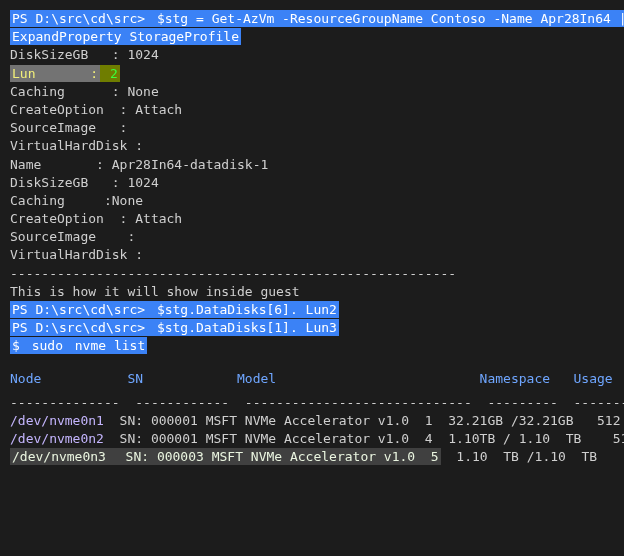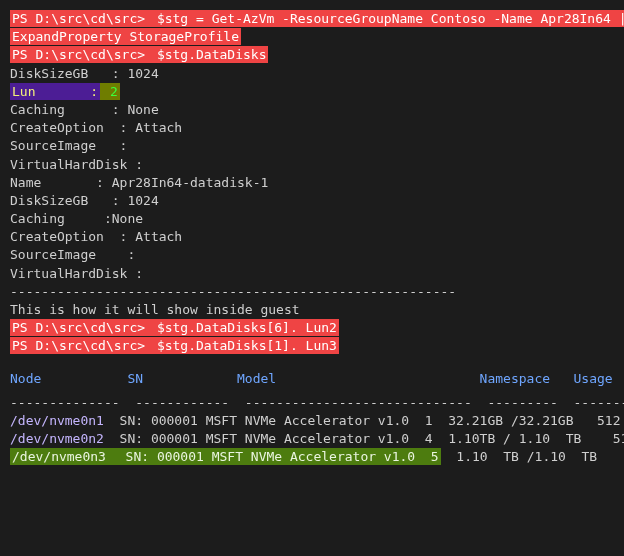--- a/index.html
+++ b/index.html
@@ -1,63 +1,63 @@
 <!DOCTYPE html>
 <html><head>
 <meta charset="utf-8">
 <style>
   html,body{margin:0;padding:0;background:#1c1c1c;color:#ddd;font-family:Consolas,Menlo,monospace;font-size:13px;line-height:1.4}
   .wrap{width:624px;height:556px;box-sizing:border-box;padding:10px 0 0 10px;background:#1c1c1c;overflow:hidden}
-  .hl-teal{background:#ef4444;color:#fff}
-  .hl-olive{background:#4c1d95;color:#f2f07a}
+  .hl-teal{background:#3b82f6;color:#fff}
+  .hl-olive{background:#737373;color:#f2f07a}
   .hl-oliveg{background:#6f7d00;color:#3bff3b}
-  .hl-greenrow{background:#4d7c0f;color:#eaf5e0}
+  .hl-greenrow{background:#404040;color:#eaf5e0}
   .blue{color:#6fa6ff}
   .dim{color:#cfcfcf}
   .line{white-space:pre}
   .pad{padding:1px 2px}
   .tbl{margin-top:6px}
   .hdr, .dashes, .entry{white-space:pre}
   .devcell{color:#c4b5fd}
 </style>
 </head>
 <body>
 
 <div class="wrap">
 
   <div class="line"><span class="hl-teal pad">PS D:\src\cd\src&gt;</span><span class="hl-teal pad"> $stg = Get-AzVm -ResourceGroupName Contoso -Name Apr28In64 | select -</span></div>
   <div class="line"><span class="hl-teal pad">ExpandProperty StorageProfile</span></div>
-  <div class="line"><span class="hl-teal pad">PS D:\src\cd\src&gt;</span><span class="hl-teal pad"> $stg.DataDisks</span></div>
 
   <div class="line dim">DiskSizeGB   : 1024</div>
   <div class="line"><span class="hl-olive pad">Lun       :</span><span class="hl-oliveg pad"> 2</span></div>
   <div class="line dim">Caching      : None</div>
   <div class="line dim">CreateOption  : Attach</div>
   <div class="line dim">SourceImage   :</div>
   <div class="line dim">VirtualHardDisk :</div>
 
   <div class="line dim">Name       : Apr28In64-datadisk-1</div>
   <div class="line dim">DiskSizeGB   : 1024</div>
   <div class="line dim">Caching     :None</div>
   <div class="line dim">CreateOption  : Attach</div>
   <div class="line dim">SourceImage    :</div>
   <div class="line dim">VirtualHardDisk :</div>
 
   <div class="line dim">---------------------------------------------------------</div>
   <div class="line dim">This is how it will show inside guest</div>
 
   <div class="line"><span class="hl-teal pad">PS D:\src\cd\src&gt;</span><span class="hl-teal pad"> $stg.DataDisks[6]. Lun2</span></div>
   <div class="line"><span class="hl-teal pad">PS D:\src\cd\src&gt;</span><span class="hl-teal pad"> $stg.DataDisks[1]. Lun3</span></div>
+  <div class="line"><span class="hl-teal pad">$ </span><span class="hl-teal pad">sudo </span><span class="hl-teal pad">nvme list</span></div>
 
   <div class="tbl">
     <div style="height:8px"></div>
     <div class="hdr blue">Node           SN            Model                          Namespace   Usage    Format            FW Rev</div>
     <div style="height:6px"></div>
     <div class="dashes dim">--------------  ------------  -----------------------------  ---------  -------  ----------------  ---------------------</div>
 
     <div class="entry"><span class="devcell">/dev/nvme0n1</span><span class="dim">  SN: 000001 MSFT NVMe Accelerator v1.0  1  32.21GB /32.21GB   512   B +  0 B    v1.00000</span></div>
 
     <div class="entry"><span class="devcell">/dev/nvme0n2</span><span class="dim">  SN: 000001 MSFT NVMe Accelerator v1.0  4  1.10TB / 1.10  TB    512   B +  0 B    v1.00000</span></div>
 
-    <div class="entry"><span class="hl-greenrow pad">/dev/nvme0n3</span><span class="hl-greenrow pad">  SN: 000001 MSFT NVMe Accelerator v1.0  5</span><span class="dim">  1.10  TB /1.10  TB    512   B +  0 B    v1.00000</span></div>
+    <div class="entry"><span class="hl-greenrow pad">/dev/nvme0n3</span><span class="hl-greenrow pad">  SN: 000003 MSFT NVMe Accelerator v1.0  5</span><span class="dim">  1.10  TB /1.10  TB    512   B +  0 B    v1.00000</span></div>
   </div>
 
 </div>
 
 </body></html>

